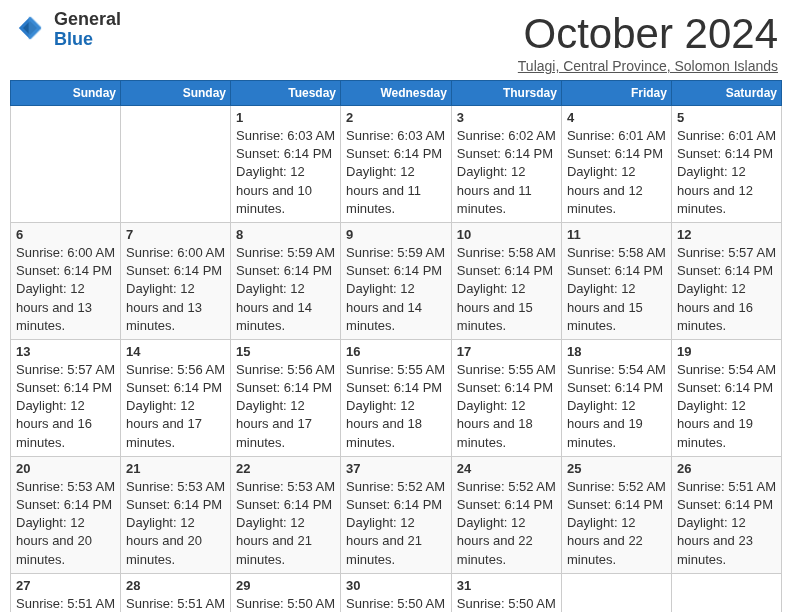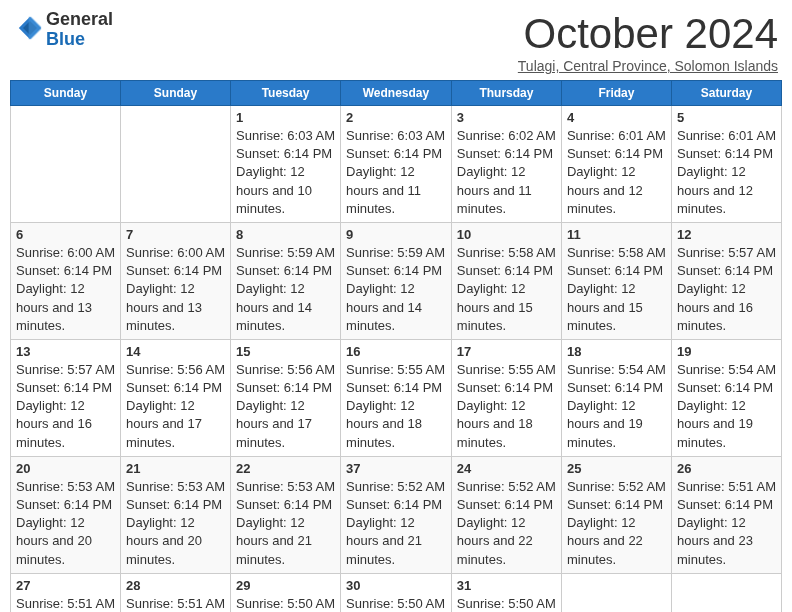--- a/index.html
+++ b/index.html
@@ -13,21 +13,21 @@
     .header {
       display: flex;
       justify-content: space-between;
       align-items: flex-start;
       margin-bottom: 6px;
       padding: 0 4px;
     }
     .logo {
       display: flex;
       align-items: center;
-      gap: 2px;
+      gap: 10px;
     }
     .logo-text {
       font-size: 18px;
       font-weight: bold;
       line-height: 1.1;
     }
     .logo-general { color: #333; }
     .logo-blue { color: #1a6bb5; margin-top: 20px; }
     .logo-icon {
       width: 28px;
@@ -49,21 +49,21 @@
     }
     .calendar {
       width: 100%;
       border-collapse: collapse;
       font-size: 11px;
     }
     .calendar th {
       background-color: #2a7ac9;
       color: #fff;
       padding: 5px 4px;
-      text-align: center;
+      text-align: right;
       font-size: 12px;
       font-weight: bold;
       border: 1px solid #1a5fa0;
     }
     .calendar td {
       border: 1px solid #ccc;
       vertical-align: top;
       padding: 4px 5px;
       width: 113px;
       min-height: 80px;

